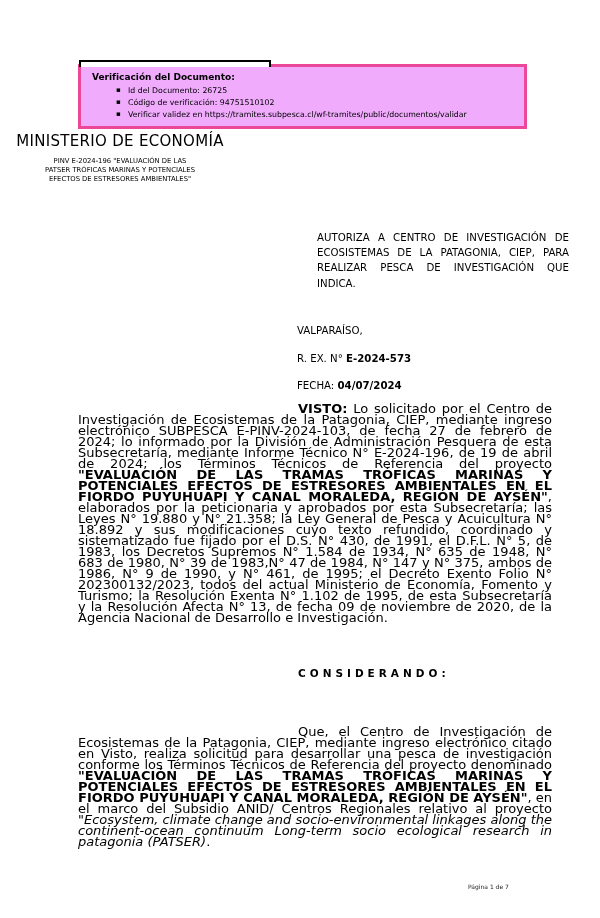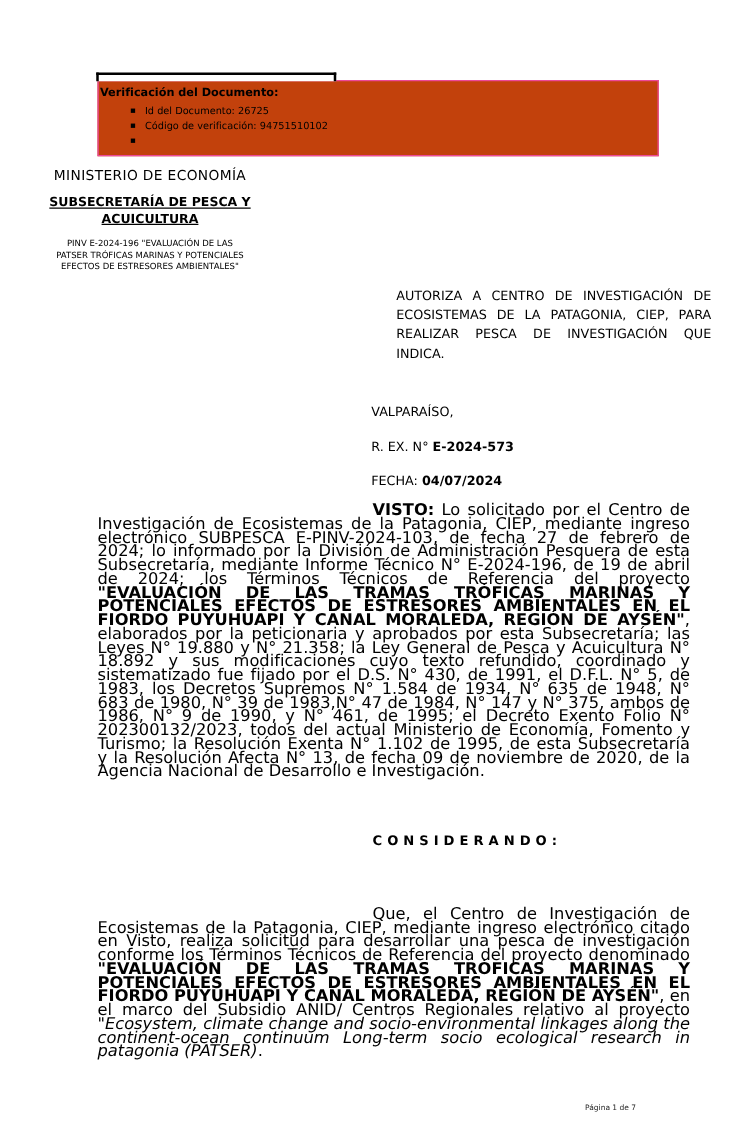--- a/index.html
+++ b/index.html
@@ -10,37 +10,37 @@
     color:#000;
     font-family:"DejaVu Sans", sans-serif;
     overflow:hidden;
   }
   .b { font-weight:bold; }
   .i { font-style:italic; }
 
   
   .verif-box {
     position:absolute; left:78px; top:64px; width:449px;
-    border:1px solid #ec4899; box-sizing:border-box;
-    padding:4px 4px 6px 1px;
-    background:#c2410c;
+    border:3px solid #ec4899; box-sizing:border-box;
+    padding:4px 4px 6px 11px;
+    background:#f0abfc;
   }
   .verif-box::before {
     content:""; position:absolute; left:-2px; top:-7px;
     width:192px; height:7px; box-sizing:border-box;
     background:#fff; border:2px solid #000; border-bottom:none;
   }
   .verif-title { font-size:9px; font-weight:bold; line-height:12px; }
   .verif-list { margin-top:2px; }
   .verif-item { display:flex; font-size:7.8px; line-height:11.8px; margin-left:24px; white-space:nowrap; }
   .verif-bullet { width:12px; flex:0 0 12px; font-size:7px; }
 
   
   .letterhead { position:absolute; left:10px; top:134px; width:220px; text-align:center; }
-  .ministry-line { font-size:11px; line-height:14px; letter-spacing:0.3px; }
+  .ministry-line { font-size:15px; line-height:14px; letter-spacing:0.3px; }
   .subsec { margin-top:8px; font-size:10px; font-weight:bold; line-height:13px; }
   .subsec div { text-decoration:underline; }
   .pinv { margin-top:9px; font-size:6.8px; line-height:8.8px; }
 
   
   .subject {
     position:absolute; left:297px; top:230px; width:252px;
     font-size:10.2px; line-height:15.2px; text-align:justify;margin-left:20px;
   }
 
@@ -73,30 +73,27 @@
       <div class="verif-item">
         <span class="verif-bullet">▪</span>
         <span>Id del Documento: 26725</span>
       </div>
       <div class="verif-item">
         <span class="verif-bullet">▪</span>
         <span>Código de verificación: 94751510102</span>
       </div>
       <div class="verif-item">
         <span class="verif-bullet">▪</span>
+        <span>Verificar validez en https://tramites.subpesca.cl/wf-tramites/public/documentos/validar</span>
       </div>
     </div>
   </div>
 
   <div class="letterhead">
     <div class="ministry-line">MINISTERIO DE ECONOMÍA</div>
-    <div class="subsec">
-      <div>SUBSECRETARÍA DE PESCA Y</div>
-      <div>ACUICULTURA</div>
-    </div>
     <div class="pinv">
       <div>PINV E-2024-196 "EVALUACIÓN DE LAS</div>
       <div>PATSER TRÓFICAS MARINAS Y POTENCIALES</div>
       <div>EFECTOS DE ESTRESORES AMBIENTALES"</div>
     </div>
   </div>
 
   <div class="subject">AUTORIZA A CENTRO DE INVESTIGACIÓN DE ECOSISTEMAS DE LA PATAGONIA, CIEP, PARA REALIZAR PESCA DE INVESTIGACIÓN QUE INDICA.</div>
 
   <div class="city">VALPARAÍSO,</div>

